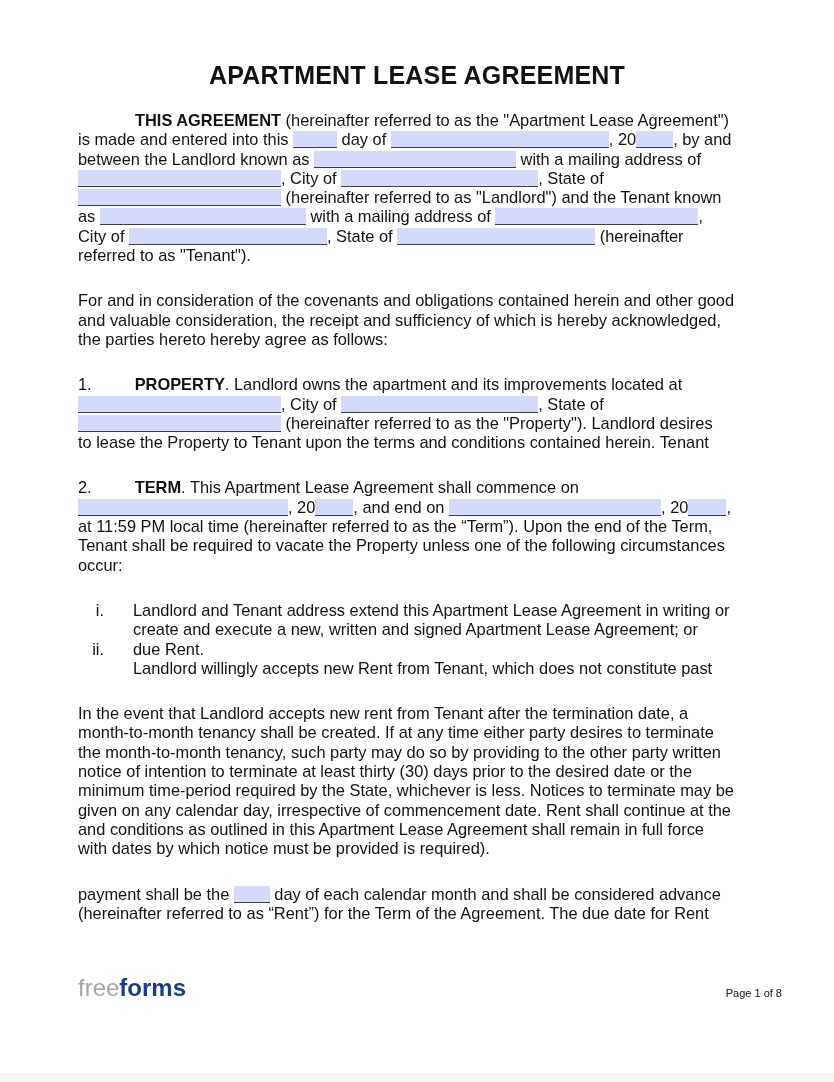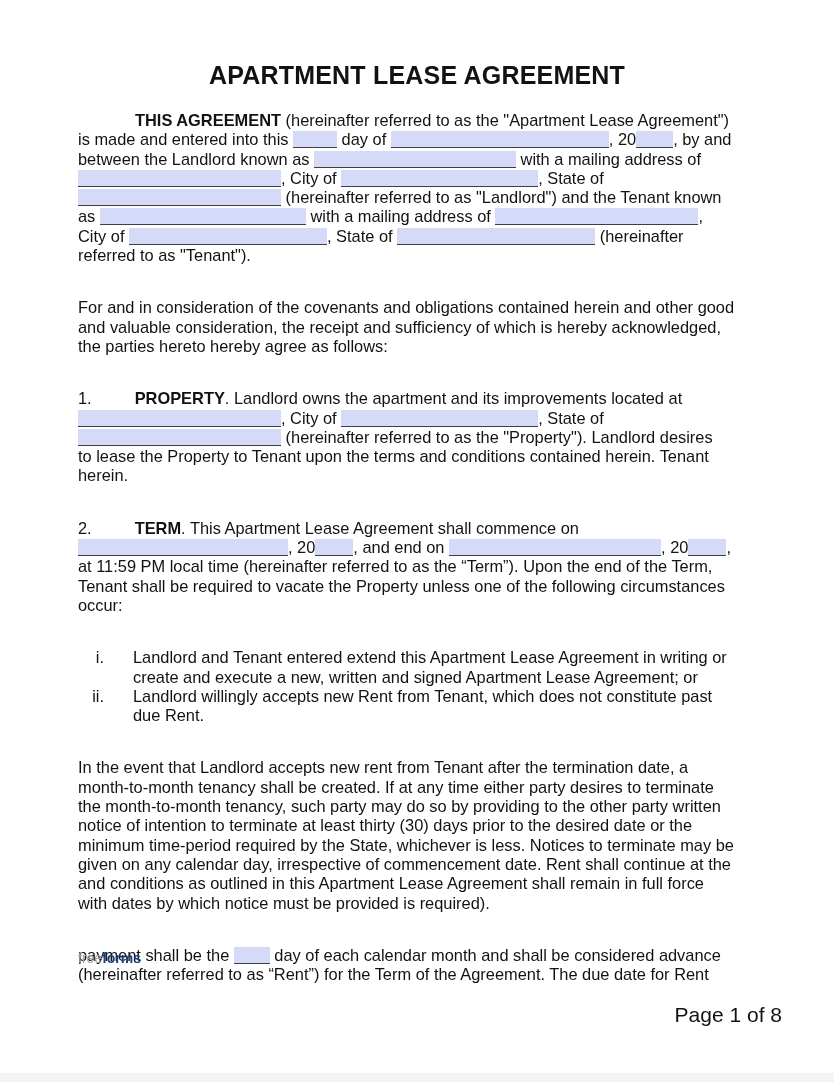--- a/index.html
+++ b/index.html
@@ -18,50 +18,50 @@
     margin-top: 60px;
     text-align: center;
     font-weight: bold;
     font-size: 25px;
     line-height: 30px;
     letter-spacing: 0.2px;
   }
   .doc-body {
     margin: 21px 78px 0 78px;
   }
-  .block + .block { margin-top: 33px; }
+  .block + .block { margin-top: 26px; }
   .line { white-space: nowrap; height: 19.3px; }
   .bold { font-weight: bold; }
   .tab { display: inline-block; height: 1px; }
   .blank {
     display: inline-block;
     height: 16px;
     vertical-align: -3px;
     background: #d4daf7;
     border-bottom: 1px solid #3f3f3f;
   }
   .list-item { position: relative; padding-left: 55px; }
   .list-item .marker {
     position: absolute;
     left: 0; top: 0;
     width: 26px;
     text-align: right;
   }
   .footer-logo {
     position: absolute;
-    left: 78px; top: 946px;
-    font-size: 14px;
+    left: 78px; top: 976px;
+    font-size: 24px;
     line-height: 24px;
   }
   .footer-logo .free { color: #a6a6a6; font-weight: normal; }
   .footer-logo .forms { color: #1c3e7e; font-weight: bold; }
   .page-indicator {
     position: absolute;
-    right: 52px; top: 1005px;
-    font-size: 21px;
+    right: 52px; top: 984px;
+    font-size: 11px;
   }
   .bottom-edge {
     position: absolute;
     left: 0; right: 0; bottom: 0;
     height: 9px;
     background: #f4f4f4;
   }
 </style>
 </head>
 <body>
@@ -82,39 +82,38 @@
       <div class="block paragraph">
         <div class="line"><span>For and in consideration of the covenants and obligations contained herein and other good</span></div>
         <div class="line"><span>and valuable consideration, the receipt and sufficiency of which is hereby acknowledged,</span></div>
         <div class="line"><span>the parties hereto hereby agree as follows:</span></div>
       </div>
       <div class="block paragraph">
         <div class="line"><span>1.</span><span class="tab" style="width: 43px;"></span><span class="bold">PROPERTY</span><span>. Landlord owns the apartment and its improvements located at</span></div>
         <div class="line"><span class="blank" style="width: 203px;"></span><span>, City of </span><span class="blank" style="width: 197px;"></span><span>, State of</span></div>
         <div class="line"><span class="blank" style="width: 203px;"></span><span> (hereinafter referred to as the "Property"). Landlord desires</span></div>
         <div class="line"><span>to lease the Property to Tenant upon the terms and conditions contained herein. Tenant</span></div>
-        <div class="line"><span>herein.</span></div>
       </div>
       <div class="block paragraph">
         <div class="line"><span>2.</span><span class="tab" style="width: 43px;"></span><span class="bold">TERM</span><span>. This Apartment Lease Agreement shall commence on</span></div>
         <div class="line"><span class="blank" style="width: 210px;"></span><span>, 20</span><span class="blank" style="width: 38px;"></span><span>, and end on </span><span class="blank" style="width: 212px;"></span><span>, 20</span><span class="blank" style="width: 38px;"></span><span>,</span></div>
         <div class="line"><span>at 11:59 PM local time (hereinafter referred to as the “Term”). Upon the end of the Term,</span></div>
         <div class="line"><span>Tenant shall be required to vacate the Property unless one of the following circumstances</span></div>
         <div class="line"><span>occur:</span></div>
       </div>
       <div class="block list">
         <div class="list-item">
           <span class="marker">i.</span>
-          <div class="line"><span>Landlord and Tenant entered extend this Apartment Lease Agreement in writing or</span></div>
+          <div class="line"><span>Landlord and Tenant address extend this Apartment Lease Agreement in writing or</span></div>
           <div class="line"><span>create and execute a new, written and signed Apartment Lease Agreement; or</span></div>
         </div>
         <div class="list-item">
           <span class="marker">ii.</span>
+          <div class="line"><span>due Rent.</span></div>
           <div class="line"><span>Landlord willingly accepts new Rent from Tenant, which does not constitute past</span></div>
-          <div class="line"><span>due Rent.</span></div>
         </div>
       </div>
       <div class="block paragraph">
         <div class="line"><span>In the event that Landlord accepts new rent from Tenant after the termination date, a</span></div>
         <div class="line"><span>month-to-month tenancy shall be created. If at any time either party desires to terminate</span></div>
         <div class="line"><span>the month-to-month tenancy, such party may do so by providing to the other party written</span></div>
         <div class="line"><span>notice of intention to terminate at least thirty (30) days prior to the desired date or the</span></div>
         <div class="line"><span>minimum time-period required by the State, whichever is less. Notices to terminate may be</span></div>
         <div class="line"><span>given on any calendar day, irrespective of commencement date. Rent shall continue at the</span></div>
         <div class="line"><span>and conditions as outlined in this Apartment Lease Agreement shall remain in full force</span></div>

